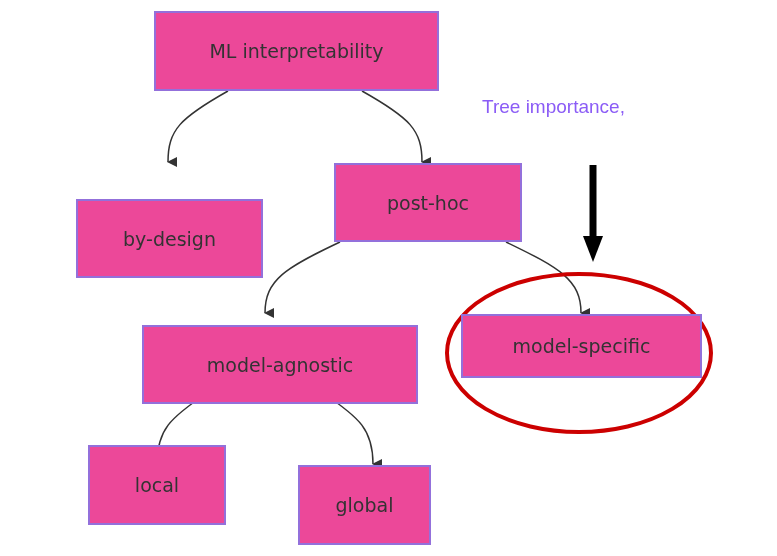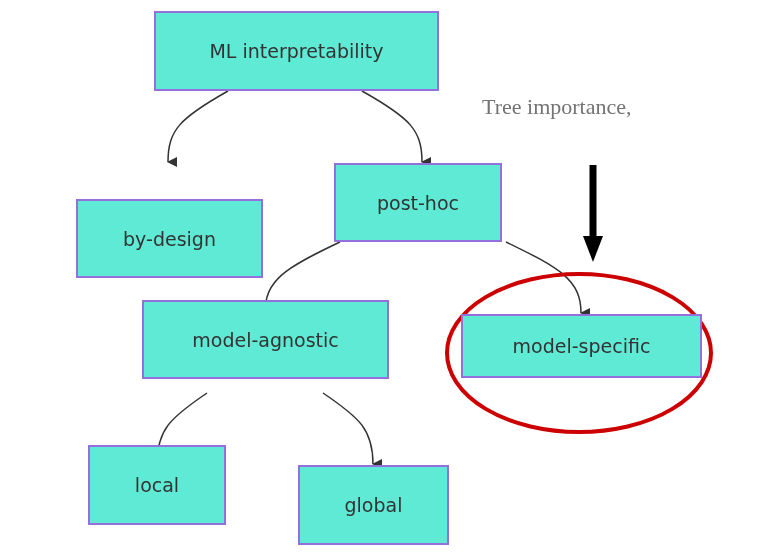--- a/index.html
+++ b/index.html
@@ -1,19 +1,19 @@
 <!DOCTYPE html>
 <html><head>
 <meta charset="utf-8">
 <style>
   html, body { margin:0; padding:0; background:#ffffff; }
   body { width:777px; height:556px; position:relative; overflow:hidden; font-family:"DejaVu Sans", sans-serif; }
   svg { position:absolute; left:0; top:0; }
-  .node { position:absolute; box-sizing:border-box; background:#5eead4; border:2px solid #9370db; display:flex; align-items:center; justify-content:center; color:#333333; font-size:19px; font-family:"DejaVu Sans", sans-serif; }
-  .annot { position:absolute; left:482px; top:92px; font-size:22px; line-height:29px; color:#737373; font-family:Liberation Serif, serif; }
+  .node { position:absolute; box-sizing:border-box; background:#ec4899; border:2px solid #9370db; display:flex; align-items:center; justify-content:center; color:#333333; font-size:19px; font-family:"DejaVu Sans", sans-serif; }
+  .annot { position:absolute; left:482px; top:92px; font-size:19px; line-height:29px; color:#8b5cf6; font-family:Liberation Sans, sans-serif; }
 </style>
 </head>
 <body>
 
 <svg width="777" height="556">
   <defs>
     <marker id="ah" markerWidth="10" markerHeight="10" refX="5" refY="9" orient="auto-start-reverse" markerUnits="userSpaceOnUse">
       <path d="M0,0 L10,0 L5,10 z" fill="#333333"></path>
     </marker>
   </defs>
@@ -29,31 +29,31 @@
   <line x1="593" y1="165" x2="593" y2="240" stroke="#000" stroke-width="7"></line>
   <path d="M583,236 L603,236 L593,262 z" fill="#000"></path>
 </svg>
 
 <div class="node" style="left:154px;top:11px;width:285px;height:80px;">
     <span>ML interpretability</span>
   </div>
 <div class="node" style="left:76px;top:163px;width:187px;height:79px;margin-top:36px;">
     <span>by-design</span>
   </div>
-<div class="node" style="left:334px;top:163px;width:168px;height:79px;">
+<div class="node" style="left:334px;top:163px;width:188px;height:79px;">
     <span>post-hoc</span>
   </div>
-<div class="node" style="left:142px;top:300px;width:247px;height:79px;justify-content:center;">
+<div class="node" style="left:142px;top:325px;width:276px;height:79px;justify-content:center;">
     <span>model-agnostic</span>
   </div>
 <div class="node" style="left:461px;top:314px;width:241px;height:64px;">
     <span>model-specific</span>
   </div>
 <div class="node" style="left:88px;top:445px;width:138px;height:80px;">
     <span>local</span>
   </div>
-<div class="node" style="left:298px;top:465px;width:151px;height:80px;">
+<div class="node" style="left:298px;top:465px;width:133px;height:80px;">
     <span>global</span>
   </div>
 
 <div class="annot">
   <div>Tree importance,</div>
 </div>
 
 </body></html>

